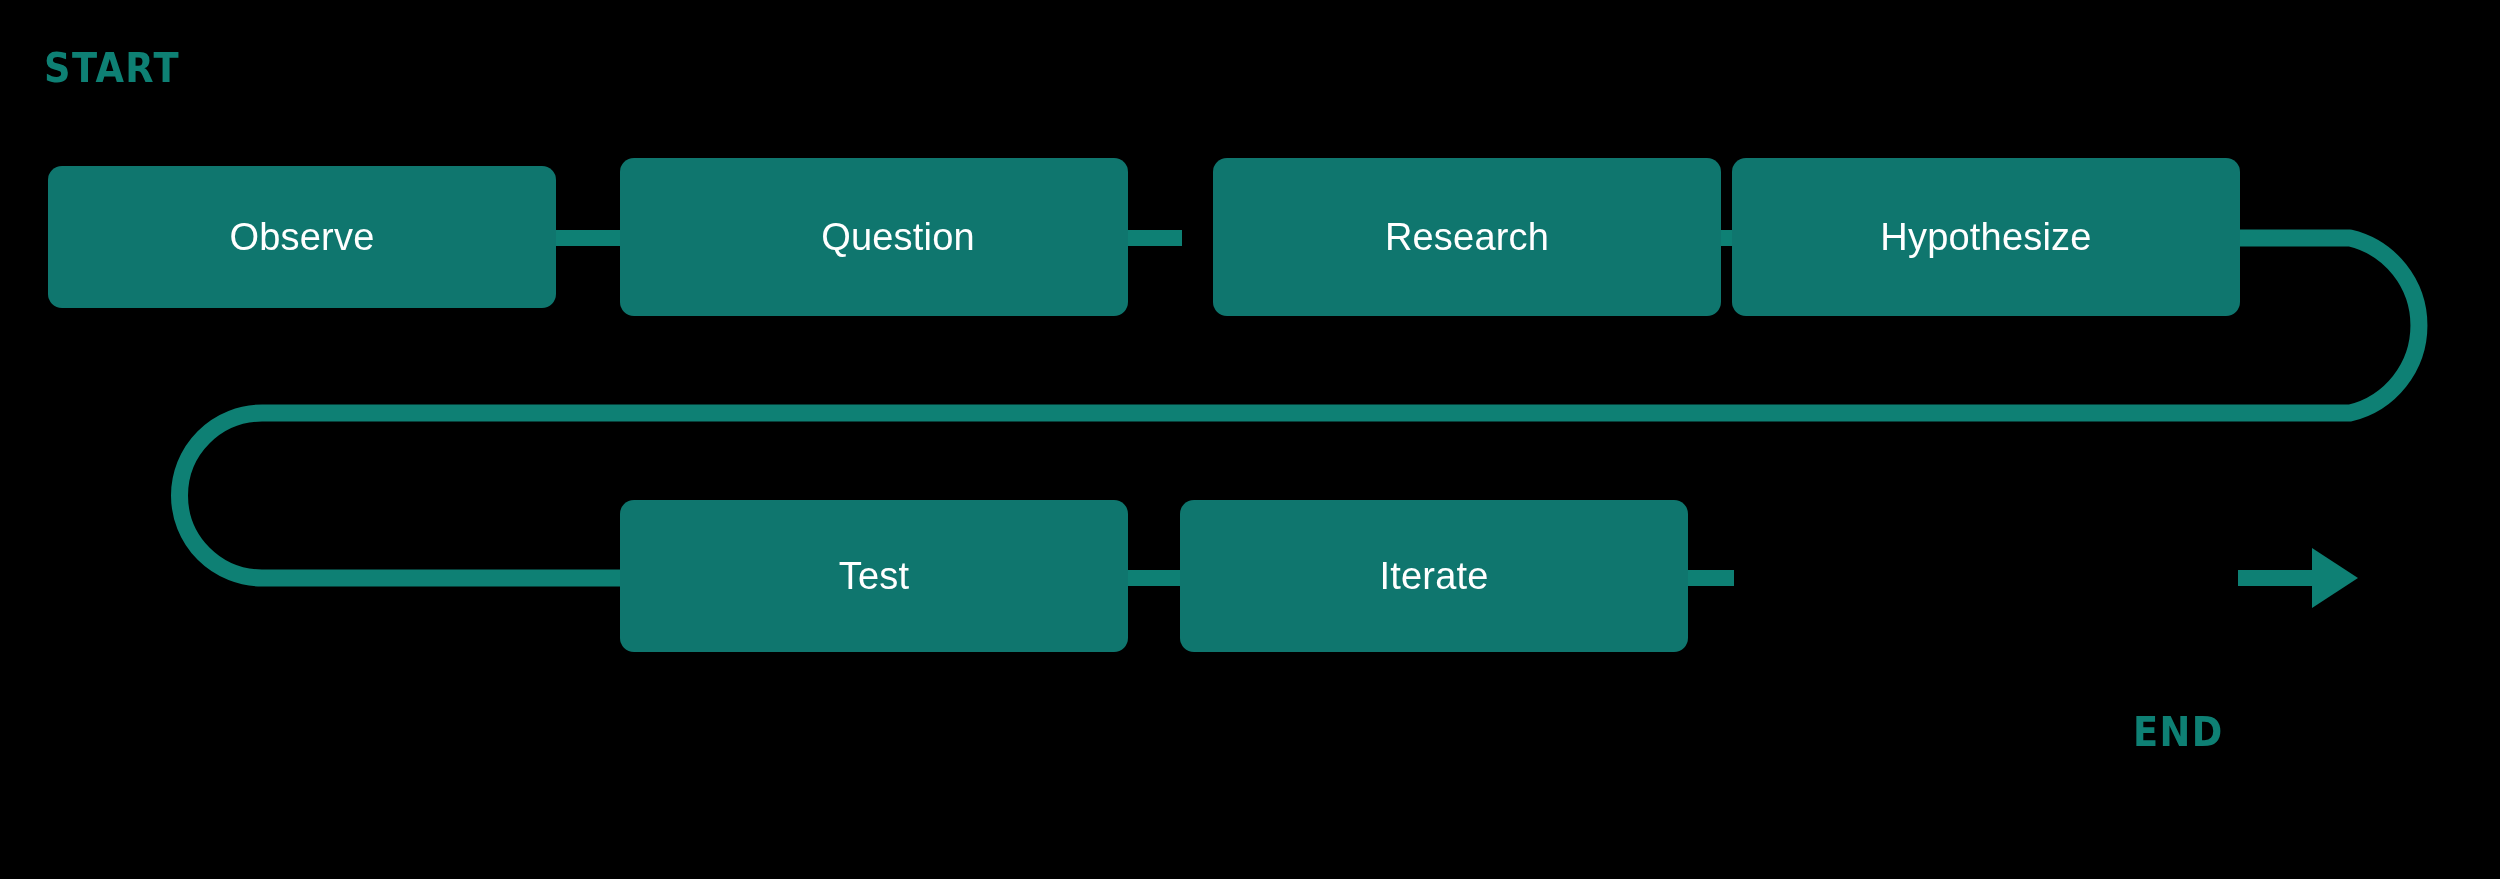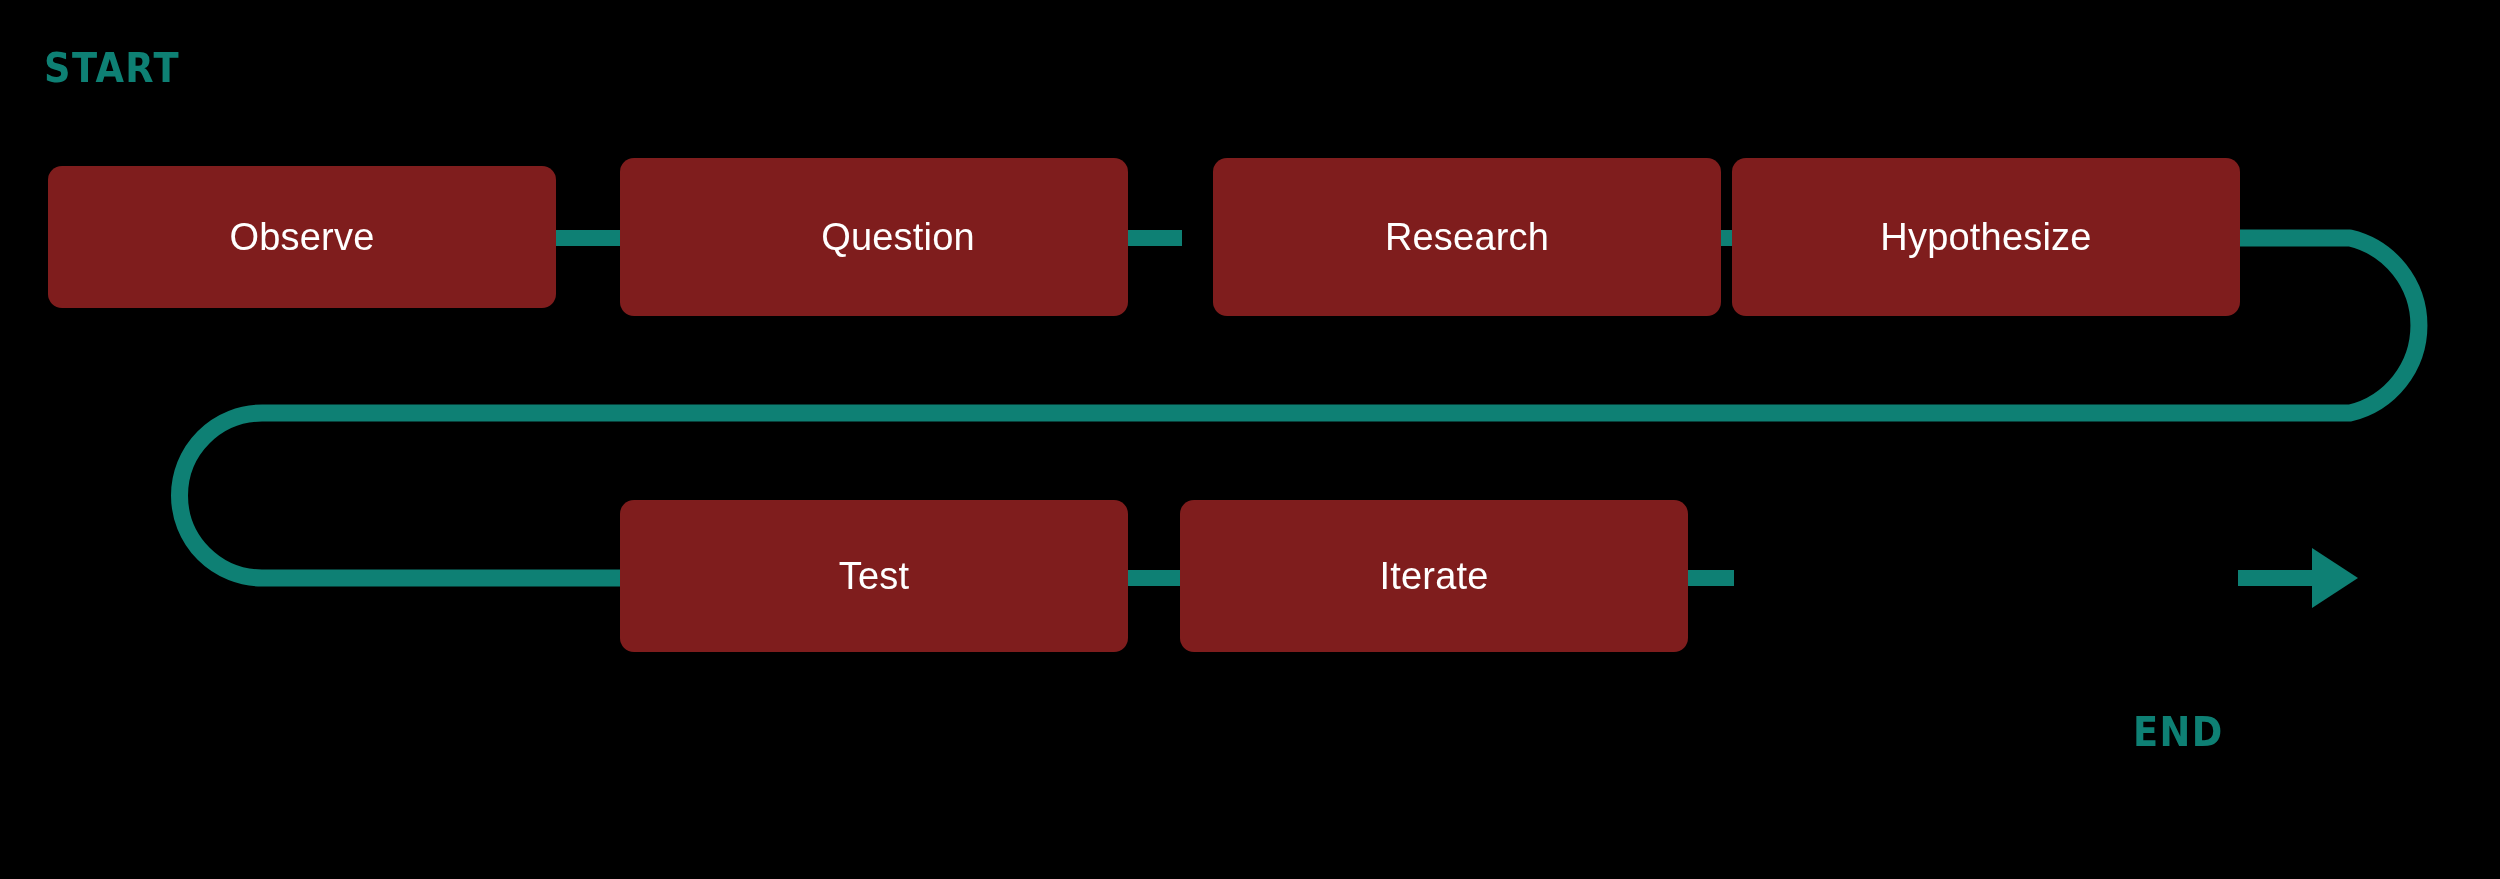--- a/index.html
+++ b/index.html
@@ -17,21 +17,21 @@
   }
   #flow-svg {
     position: absolute;
     left: 0;
     top: 0;
     width: 2500px;
     height: 879px;
   }
   .node-box {
     position: absolute;
-    background: #7f1d1d;
+    background: #0f766e;
     border-radius: 14px;
     display: flex;
     align-items: center;
     justify-content: center;
     box-sizing: border-box;
   }
   .node-label {
     color: #ffffff;
     font-family: "Liberation Sans", sans-serif;
     font-size: 38px;

